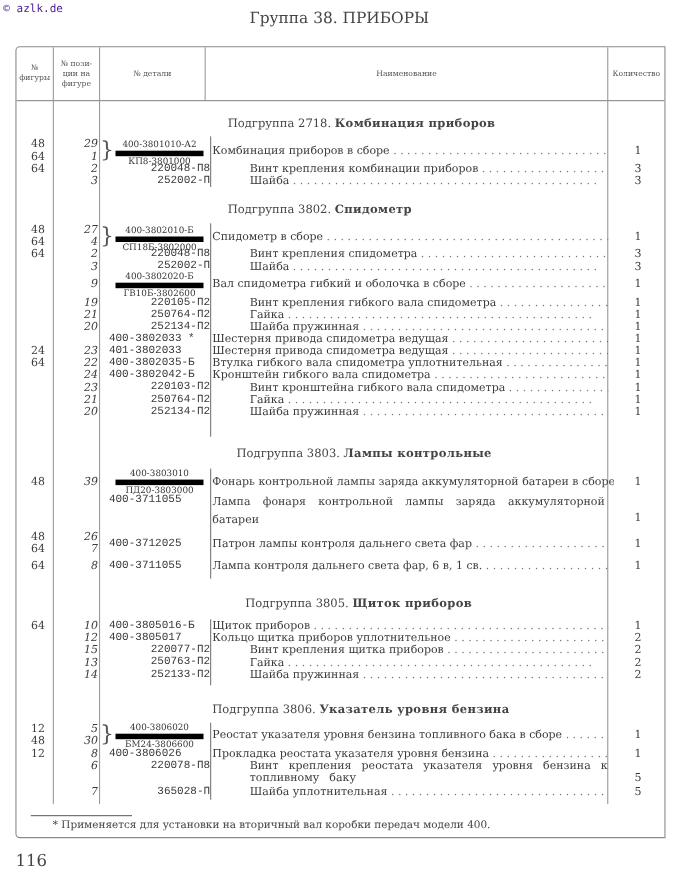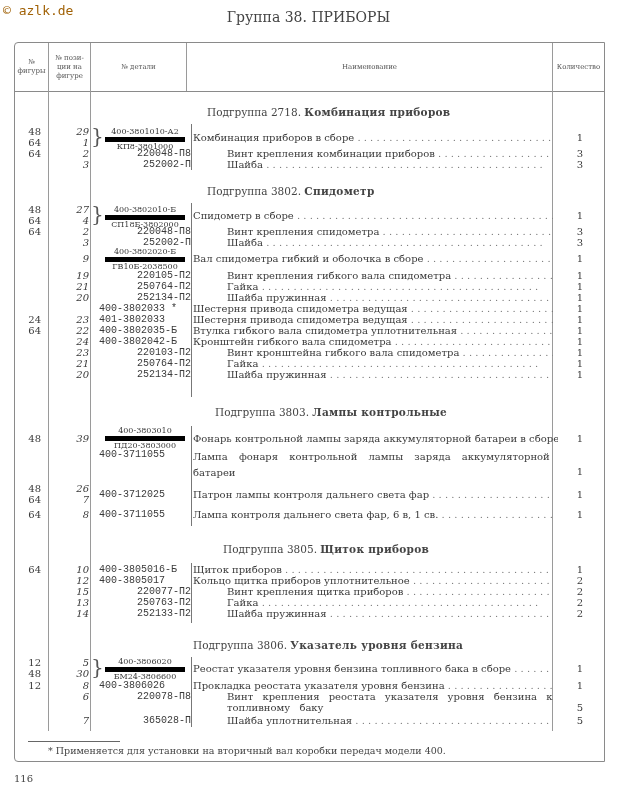--- a/index.html
+++ b/index.html
@@ -1,19 +1,19 @@
 <!DOCTYPE html>
 <html><head>
 <meta charset="utf-8">
 <style>
   html, body { margin:0; padding:0; background:#fff; }
   body { width:617px; height:800px; position:relative; overflow:hidden;
          font-family:"DejaVu Serif", serif; color:#3a3a3a; }
   .watermark { position:absolute; left:3px; top:3px; font-family:"DejaVu Sans Mono", monospace;
-               font-size:13px; color:#a16207; }
+               font-size:10px; color:#4c1d95; }
   .page-title { position:absolute; left:0; width:617px; top:9px; text-align:center;
                 font-size:14px; color:#444; }
   .table { position:absolute; left:14px; top:42px; width:589px; height:718px;
            border:1px solid #8a8a8a; border-radius:4px 0 0 4px; }
   .vline { position:absolute; top:0; bottom:30px; border-left:1px solid #9a9a9a; }
   .hdr { position:absolute; top:0; height:48px; border-bottom:1px solid #8a8a8a;
          left:0; right:0; }
   .hcell { position:absolute; top:0; height:48px; display:flex; align-items:center;
            justify-content:center; text-align:center; font-size:7px; line-height:9px; color:#555; }
   .sub { position:absolute; font-size:10.5px; color:#444; white-space:nowrap; }
@@ -26,21 +26,21 @@
   .c-name { position:absolute; left:178px; width:360px; white-space:nowrap; overflow:hidden; }
   .c-name.ind { left:212px; width:326px; }
   .c-name .dots { color:#777; }
   .c-qty { position:absolute; left:545px; width:40px; text-align:center; }
   .frac { position:absolute; left:84px; width:92px; text-align:center; font-size:8px; line-height:10px; }
   .frac .num { border-bottom:5px solid #000000; display:block; margin:0 6px; }
   .brace { position:absolute; left:76px; font-size:20px; color:#555; line-height:20px; }
   .namebar { position:absolute; left:176px; border-left:1px solid #777; }
   .footnote-rule { position:absolute; left:28px; top:741px; width:92px; border-top:1px solid #666; }
   .footnote { position:absolute; left:48px; top:745px; font-size:9.5px; color:#444; }
-  .page-num { position:absolute; left:14px; top:773px; font-size:10px; color:#444; }
+  .page-num { position:absolute; left:14px; top:773px; font-size:15px; color:#444; }
 </style>
 </head>
 <body>
 
 <div class="watermark">© azlk.de</div>
 <div class="page-title">Группа 38. ПРИБОРЫ</div>
 
 <div class="table">
   <div class="hdr">
     <div class="hcell" style="left:0;width:33px;">№ фигуры</div>
@@ -107,21 +107,21 @@
     <span class="c-part r">220048-П8</span>
     <span class="c-name ind"><span>Винт крепления спидометра</span><span class="dots"> . . . . . . . . . . . . . . . . . . . . . . . . . . . . . . . . . . . . . . . . . . . .</span></span>
     <span class="c-qty">3</span>
   </div>
   <div class="row" style="top:194px;">
     <span class="c-pos">3</span>
     <span class="c-part r">252002-П</span>
     <span class="c-name ind"><span>Шайба</span><span class="dots"> . . . . . . . . . . . . . . . . . . . . . . . . . . . . . . . . . . . . . . . . . . . .</span></span>
     <span class="c-qty">3</span>
   </div>
-  <div class="frac" style="top:204px;"><span class="num">400-3802020-Б</span><span>ГВ10Б-2038500</span></div>
+  <div class="frac" style="top:204px;"><span class="num">400-3802020-Б</span><span>ГВ10Б-3802600</span></div>
   <div class="row" style="top:210px;">
     <span class="c-pos">9</span>
     <span class="c-name"><span>Вал спидометра гибкий и оболочка в сборе</span><span class="dots"> . . . . . . . . . . . . . . . . . . . . . . . . . . . . . . . . . . . . . . . . . . . .</span></span>
     <span class="c-qty">1</span>
   </div>
   <div class="row" style="top:227px;">
     <span class="c-pos">19</span>
     <span class="c-part r">220105-П2</span>
     <span class="c-name ind"><span>Винт крепления гибкого вала спидометра</span><span class="dots"> . . . . . . . . . . . . . . . . . . . . . . . . . . . . . . . . . . . . . . . . . . . .</span></span>
     <span class="c-qty">1</span>

